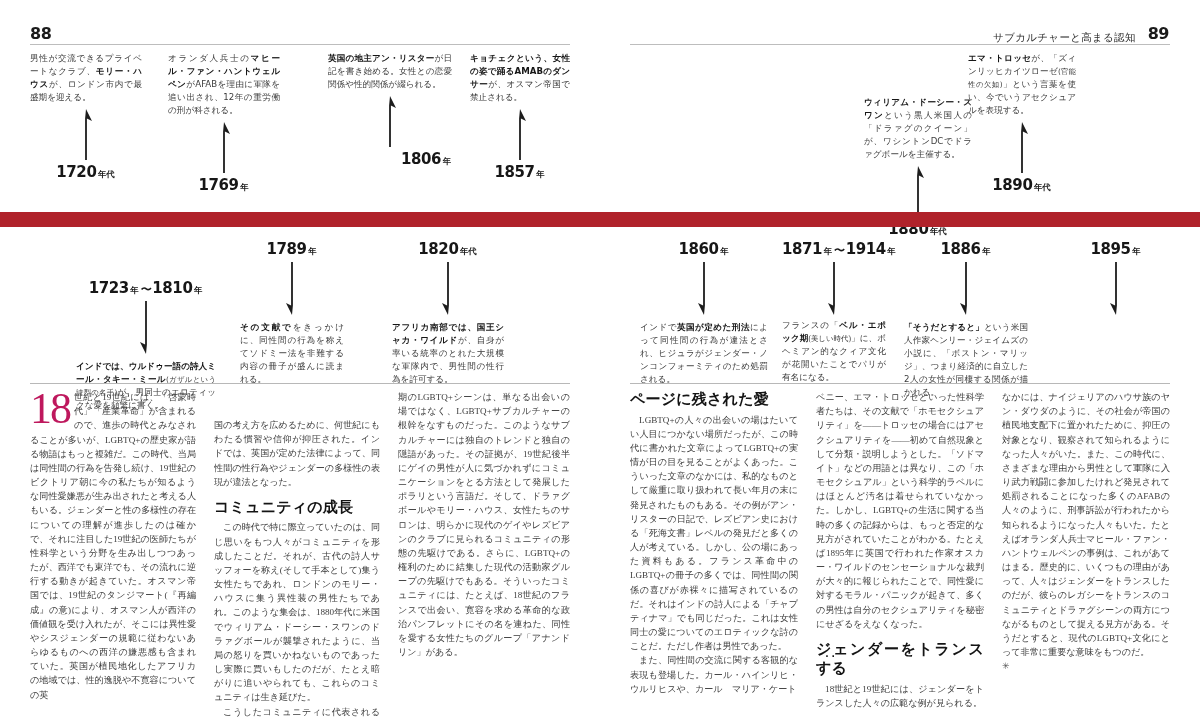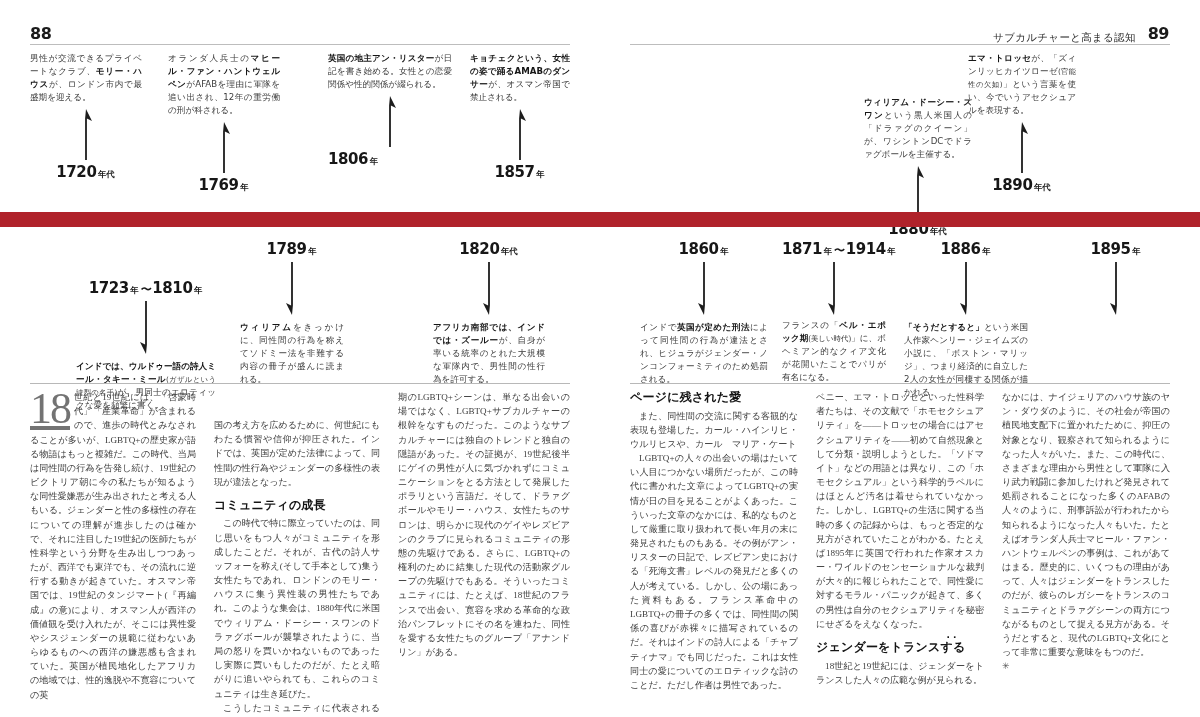--- a/index.html
+++ b/index.html
@@ -91,27 +91,26 @@
   .col.rule-left::before {
     content: ""; position: absolute; left: -9px; top: 2px;
     width: 1px; height: 300px; background: #c3c3c3;
   }
 
   .dropcap-para { position: relative; }
   .dropcap {
     float: left;
     font-family: "Liberation Serif", "DejaVu Serif", serif;
     font-size: 44px; line-height: 0.82; font-weight: 400;
-    color: #737373; margin: 1px 4px 0 0;
+    color: #be185d; margin: 1px 4px 0 0;
     letter-spacing: -2px;
-    text-decoration: underline;
   }
   .subhead {
     font-family: "DejaVu Sans", sans-serif;
-    font-weight: 700; font-size: 12px; color: #141414;
+    font-weight: 700; font-size: 15px; color: #141414;
     margin: 9px 0 3px 0; line-height: 1.3; letter-spacing: 0.2px;
   }
   .subhead.first { margin-top: 0; }
   .subhead .emph { position: relative; }
   .subhead .emph::after {
     content: "\00B7\00B7"; position: absolute; left: 50%;
     transform: translateX(-50%); top: -7px;
     font-size: 9px; letter-spacing: 3px; line-height: 1;
   }
   p.bp { margin: 0; text-indent: 1em; }
@@ -153,21 +152,21 @@
         </div>
         <div class="tl-date" style="text-align: center; margin-top: 3px;">1769<span class="yr">年</span></div>
       </div>
       <div class="tl-item" style="left: 328px; width: 124px;">
         <div class="tl-text"><b>英国の地主アン・リスター</b>が日記を書き始める。女性との恋愛関係や性的関係が綴られる。</div>
         <div style="display: flex; justify-content: center; margin-top: 4px;">
           <svg width="14" height="52" viewBox="0 0 14 52">
             <path d="M7,1 L13,13 L7.9,10.6 L7.9,52 L6.1,52 L6.1,10.6 Z" fill="#1d1d1d"></path>
           </svg>
         </div>
-        <div class="tl-date" style="text-align: left; margin-top: 3px;">1806<span class="yr">年</span></div>
+        <div class="tl-date" style="text-align: right; margin-top: 3px;">1806<span class="yr">年</span></div>
       </div>
       <div class="tl-item" style="left: 470px; width: 100px;">
         <div class="tl-text"><b>キョチェクという、女性の姿で踊るAMABのダンサー</b>が、オスマン帝国で禁止される。</div>
         <div style="display: flex; justify-content: center; margin-top: 4px;">
           <svg width="14" height="52" viewBox="0 0 14 52">
             <path d="M7,1 L13,13 L7.9,10.6 L7.9,52 L6.1,52 L6.1,10.6 Z" fill="#1d1d1d"></path>
           </svg>
         </div>
         <div class="tl-date" style="text-align: center; margin-top: 3px;">1857<span class="yr">年</span></div>
       </div>
@@ -206,30 +205,30 @@
         </div>
         <div class="tl-text" style="margin-top: 5px;"><b>インドでは、ウルドゥー語の詩人ミール・タキー・ミール</b><span class="sm">(ガザルという詩型の名手)</span>が、男同士のエロティックな愛を頻繁に書く。</div>
       </div>
       <div class="tl-item" style="left: 240px; width: 104px;">
         <div class="tl-date" style="text-align: center;">1789<span class="yr">年</span></div>
         <div style="display: flex; justify-content: center; margin-top: 4px;">
           <svg width="14" height="54" viewBox="0 0 14 54">
             <path d="M7,53 L1,41 L6.1,43.4 L6.1,0 L7.9,0 L7.9,43.4 Z" fill="#1d1d1d"></path>
           </svg>
         </div>
-        <div class="tl-text" style="margin-top: 5px;"><b>ウィリアム</b>をきっかけに、同性間の行為を称えてソドミー法を非難する内容の冊子が盛んに読まれる。</div>
-      </div>
-      <div class="tl-item" style="left: 392px; width: 112px; margin-left: 41px;">
+        <div class="tl-text" style="margin-top: 5px;"><b>その文献で</b>をきっかけに、同性間の行為を称えてソドミー法を非難する内容の冊子が盛んに読まれる。</div>
+      </div>
+      <div class="tl-item" style="left: 392px; width: 112px;">
         <div class="tl-date" style="text-align: center;">1820<span class="yr">年代</span></div>
         <div style="display: flex; justify-content: center; margin-top: 4px;">
           <svg width="14" height="54" viewBox="0 0 14 54">
             <path d="M7,53 L1,41 L6.1,43.4 L6.1,0 L7.9,0 L7.9,43.4 Z" fill="#1d1d1d"></path>
           </svg>
         </div>
-        <div class="tl-text" style="margin-top: 5px;"><b>アフリカ南部では、インドでは・ズールー</b>が、自身が率いる統率のとれた大規模な軍隊内で、男性間の性行為を許可する。</div>
+        <div class="tl-text" style="margin-top: 5px;"><b>アフリカ南部では、国王シャカ・ワイルド</b>が、自身が率いる統率のとれた大規模な軍隊内で、男性間の性行為を許可する。</div>
       </div>
       <div class="tl-item" style="left: 640px; width: 128px;">
         <div class="tl-date" style="text-align: center;">1860<span class="yr">年</span></div>
         <div style="display: flex; justify-content: center; margin-top: 4px;">
           <svg width="14" height="54" viewBox="0 0 14 54">
             <path d="M7,53 L1,41 L6.1,43.4 L6.1,0 L7.9,0 L7.9,43.4 Z" fill="#1d1d1d"></path>
           </svg>
         </div>
         <div class="tl-text" style="margin-top: 5px;">インドで<b>英国が定めた刑法</b>によって同性間の行為が違法とされ、ヒジュラがジェンダー・ノンコンフォーミティのため処罰される。</div>
       </div>
@@ -279,22 +278,22 @@
 
     <div class="col rule-left" style="left:368px; width:172px;">
       <p class="bp noind">期のLGBTQ+シーンは、単なる出会いの場ではなく、LGBTQ+サブカルチャーの根幹をなすものだった。このようなサブカルチャーには独自のトレンドと独自の隠語があった。その証拠が、19世紀後半にゲイの男性が人に気づかれずにコミュニケーションをとる方法として発展したポラリという言語だ。そして、ドラァグボールやモリー・ハウス、女性たちのサロンは、明らかに現代のゲイやレズビアンのクラブに見られるコミュニティの形態の先駆けである。さらに、LGBTQ+の権利のために結集した現代の活動家グループの先駆けでもある。そういったコミュニティには、たとえば、18世紀のフランスで出会い、寛容を求める革命的な政治パンフレットにその名を連ねた、同性を愛する女性たちのグループ「アナンドリン」がある。</p>
     </div>
   </div>
 
   <div class="colwrap colwrap-right">
 
     <div class="col" style="left:0px; width:168px;">
       <div class="subhead first">ページに残された愛</div>
+      <p class="bp">LGBTQ+の人々の出会いの場はたいてい人目につかない場所だったが、この時代に書かれた文章によってLGBTQ+の実情が日の目を見ることがよくあった。こういった文章のなかには、私的なものとして厳重に取り扱われて長い年月の末に発見されたものもある。その例がアン・リスターの日記で、レズビアン史における「死海文書」レベルの発見だと多くの人が考えている。しかし、公の場にあった資料もある。フランス革命中のLGBTQ+の冊子の多くでは、同性間の関係の喜びが赤裸々に描写されているのだ。それはインドの詩人による「チャプティナマ」でも同じだった。これは女性同士の愛についてのエロティックな詩のことだ。ただし作者は男性であった。</p>
       <p class="bp">また、同性間の交流に関する客観的な表現も登場した。カール・ハインリヒ・ウルリヒスや、カール゠マリア・ケート</p>
-      <p class="bp">LGBTQ+の人々の出会いの場はたいてい人目につかない場所だったが、この時代に書かれた文章によってLGBTQ+の実情が日の目を見ることがよくあった。こういった文章のなかには、私的なものとして厳重に取り扱われて長い年月の末に発見されたものもある。その例がアン・リスターの日記で、レズビアン史における「死海文書」レベルの発見だと多くの人が考えている。しかし、公の場にあった資料もある。フランス革命中のLGBTQ+の冊子の多くでは、同性間の関係の喜びが赤裸々に描写されているのだ。それはインドの詩人による「チャプティナマ」でも同じだった。これは女性同士の愛についてのエロティックな詩のことだ。ただし作者は男性であった。</p>
     </div>
 
     <div class="col rule-left" style="left:186px; width:168px;">
       <p class="bp noind">ベニー、エマ・トロッセといった性科学者たちは、その文献で「ホモセクシュアリティ」を——トロッセの場合にはアセクシュアリティを——初めて自然現象として分類・説明しようとした。「ソドマイト」などの用語とは異なり、この「ホモセクシュアル」という科学的ラベルにはほとんど汚名は着せられていなかった。しかし、LGBTQ+の生活に関する当時の多くの記録からは、もっと否定的な見方がされていたことがわかる。たとえば1895年に英国で行われた作家オスカー・ワイルドのセンセーショナルな裁判が大々的に報じられたことで、同性愛に対するモラル・パニックが起きて、多くの男性は自分のセクシュアリティを秘密にせざるをえなくなった。</p>
       <div class="subhead"><span>ジェンダーをトランス</span><span class="emph">する</span></div>
       <p class="bp">18世紀と19世紀には、ジェンダーをトランスした人々の広範な例が見られる。</p>
     </div>
 
     <div class="col rule-left" style="left:372px; width:168px;">
       <p class="bp noind">なかには、ナイジェリアのハウサ族のヤン・ダウダのように、その社会が帝国の植民地支配下に置かれたために、抑圧の対象となり、観察されて知られるようになった人々がいた。また、この時代に、さまざまな理由から男性として軍隊に入り武力戦闘に参加したけれど発見されて処罰されることになった多くのAFABの人々のように、刑事訴訟が行われたから知られるようになった人々もいた。たとえばオランダ人兵士マヒール・ファン・ハントウェルペンの事例は、これがあてはまる。歴史的に、いくつもの理由があって、人々はジェンダーをトランスしたのだが、彼らのレガシーをトランスのコミュニティとドラァグシーンの両方につながるものとして捉える見方がある。そうだとすると、現代のLGBTQ+文化にとって非常に重要な意味をもつのだ。</p>

